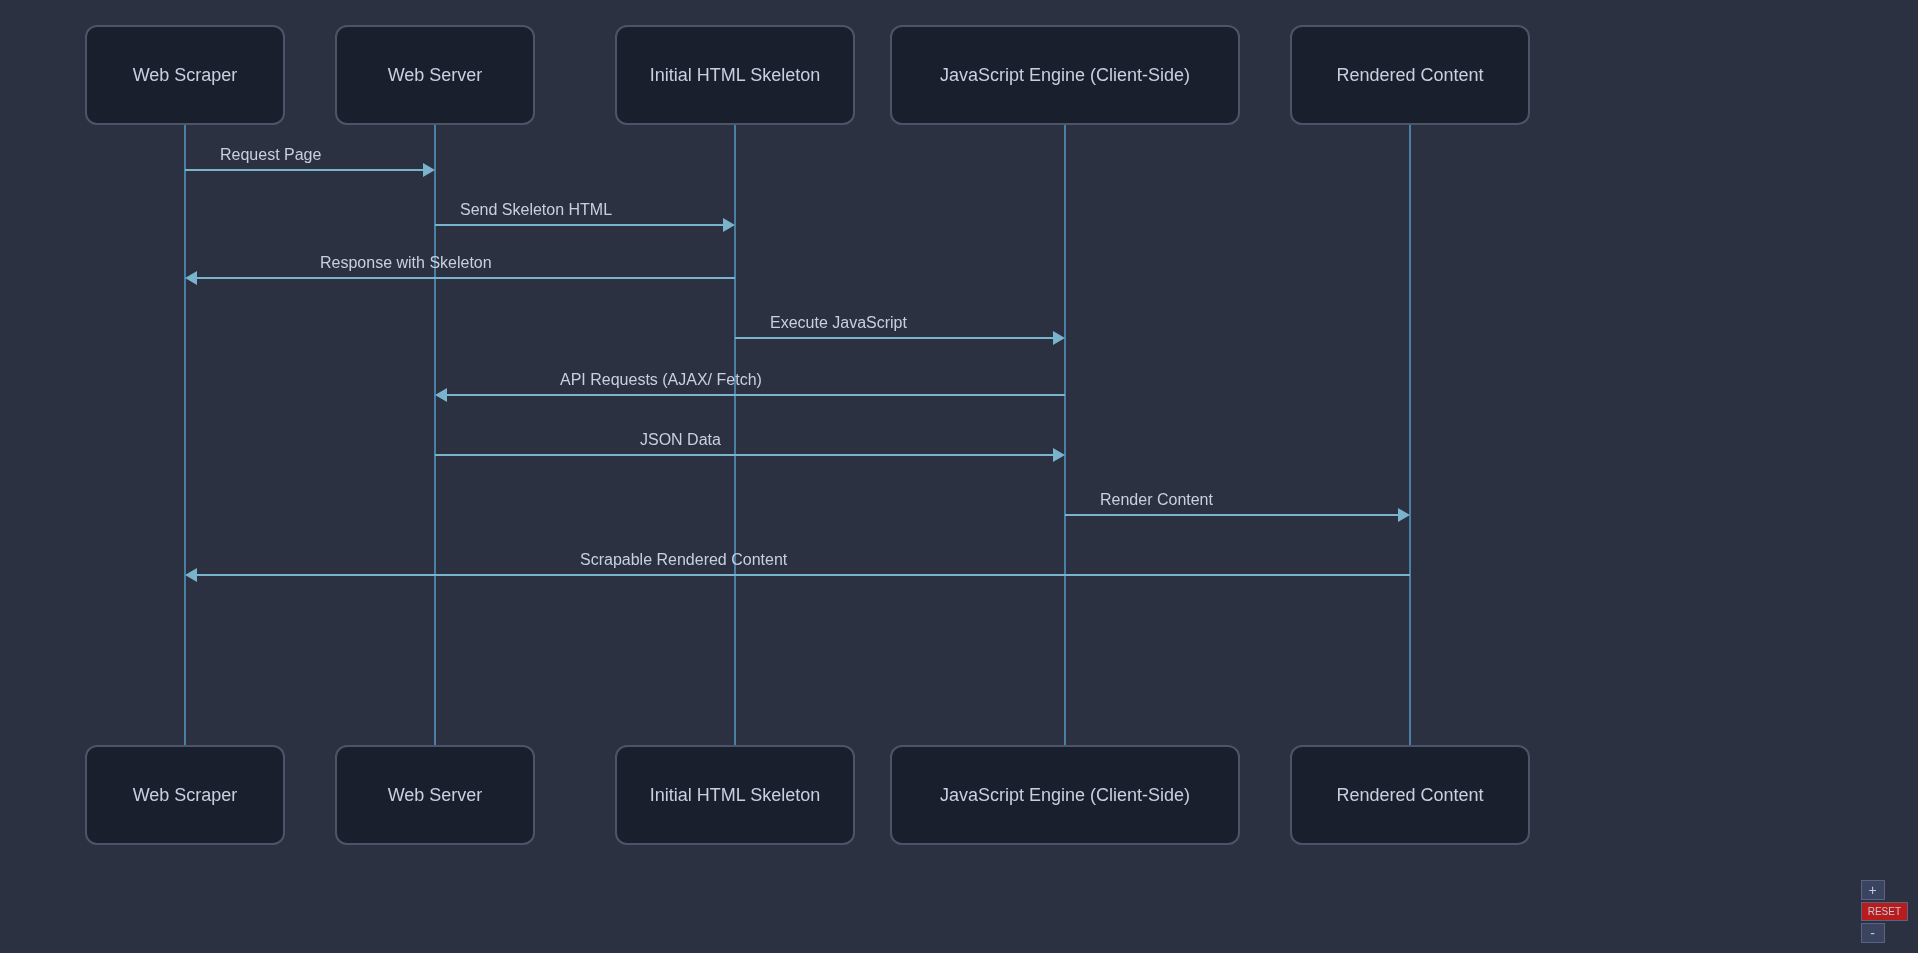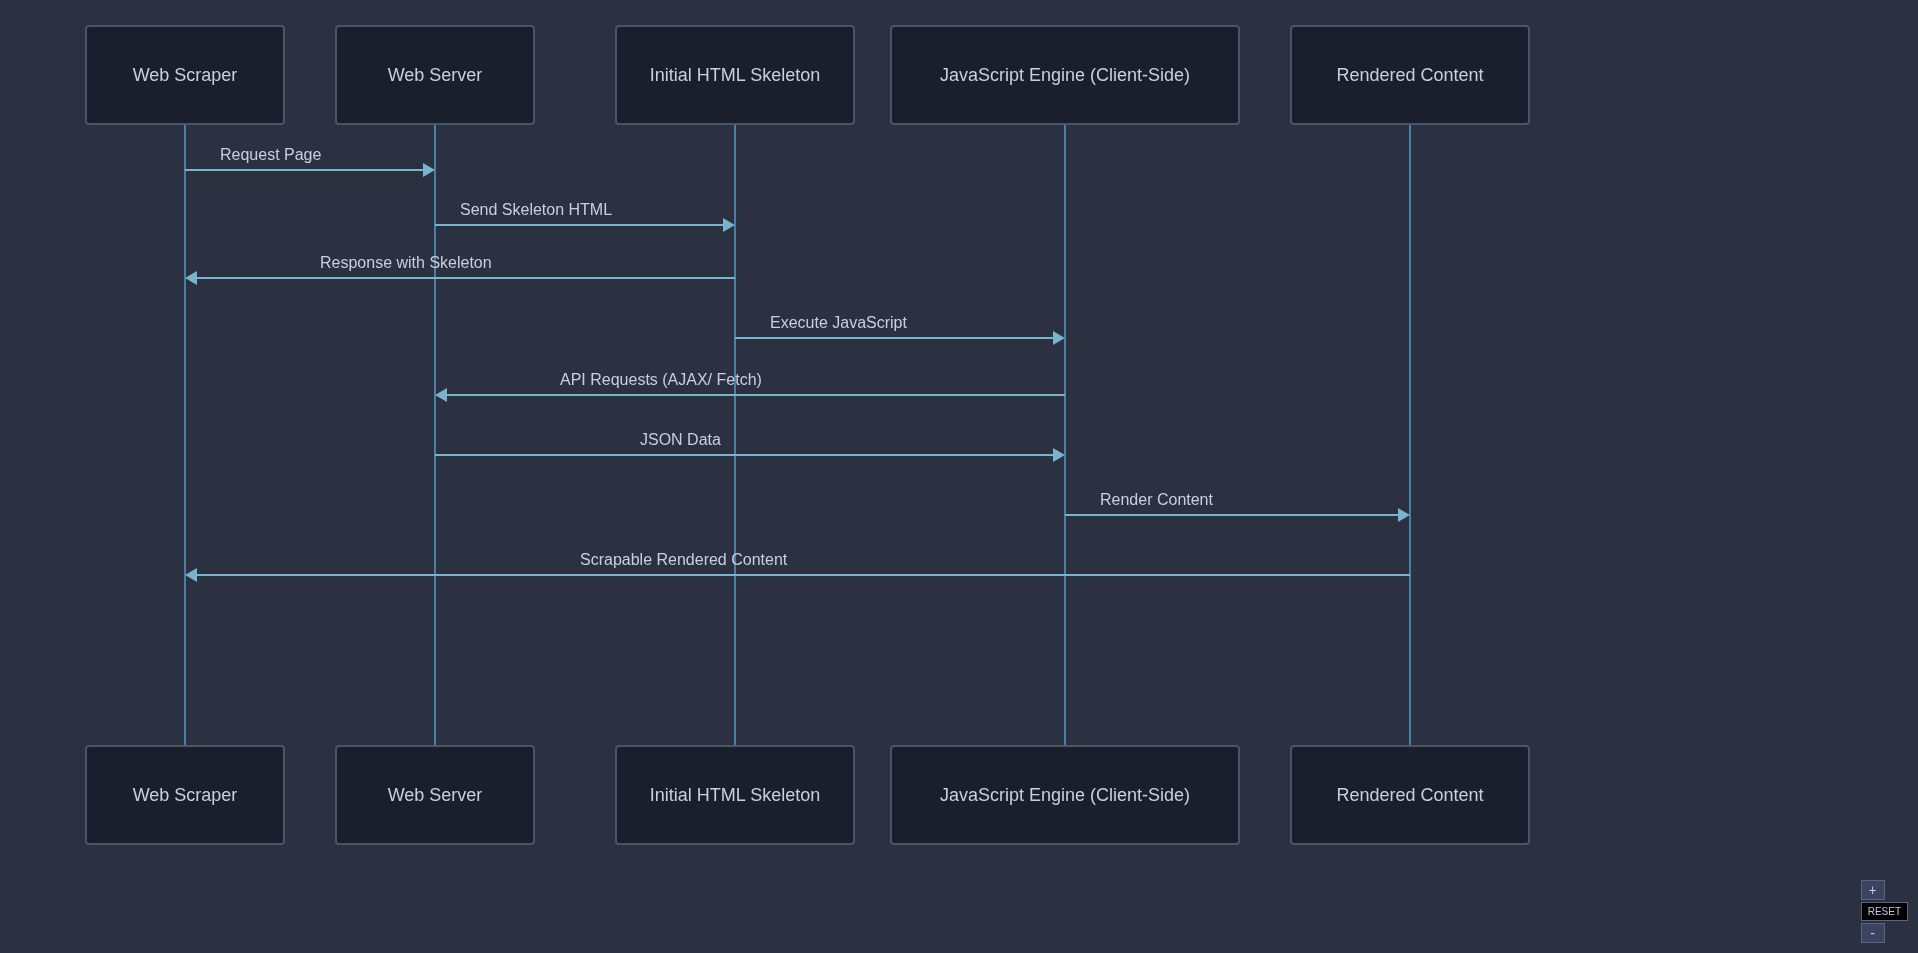--- a/index.html
+++ b/index.html
@@ -18,21 +18,21 @@
       position: relative;
       width: 1918px;
       height: 953px;
     }
 
     
     .actor-box {
       position: absolute;
       background-color: #1a1f2e;
       border: 2px solid #4a5568;
-      border-radius: 4px;
+      border-radius: 12px;
       display: flex;
       align-items: center;
       justify-content: center;
       text-align: center;
       font-size: 18px;
       font-weight: 500;
       color: #c8d0e0;
       padding: 3px;
     }
 
@@ -40,21 +40,21 @@
     .reset-area {
       position: absolute;
       bottom: 10px;
       right: 10px;
       display: flex;
       flex-direction: column;
       gap: 2px;
     }
 
     .reset-btn {
-      background-color: #000000;
+      background-color: #b91c1c;
       border: 1px solid #5a6480;
       color: #c0c8d8;
       font-size: 10px;
       padding: 3px 6px;
       cursor: pointer;
     }
 
     .zoom-btn {
       background-color: #3a4460;
       border: 1px solid #5a6480;

